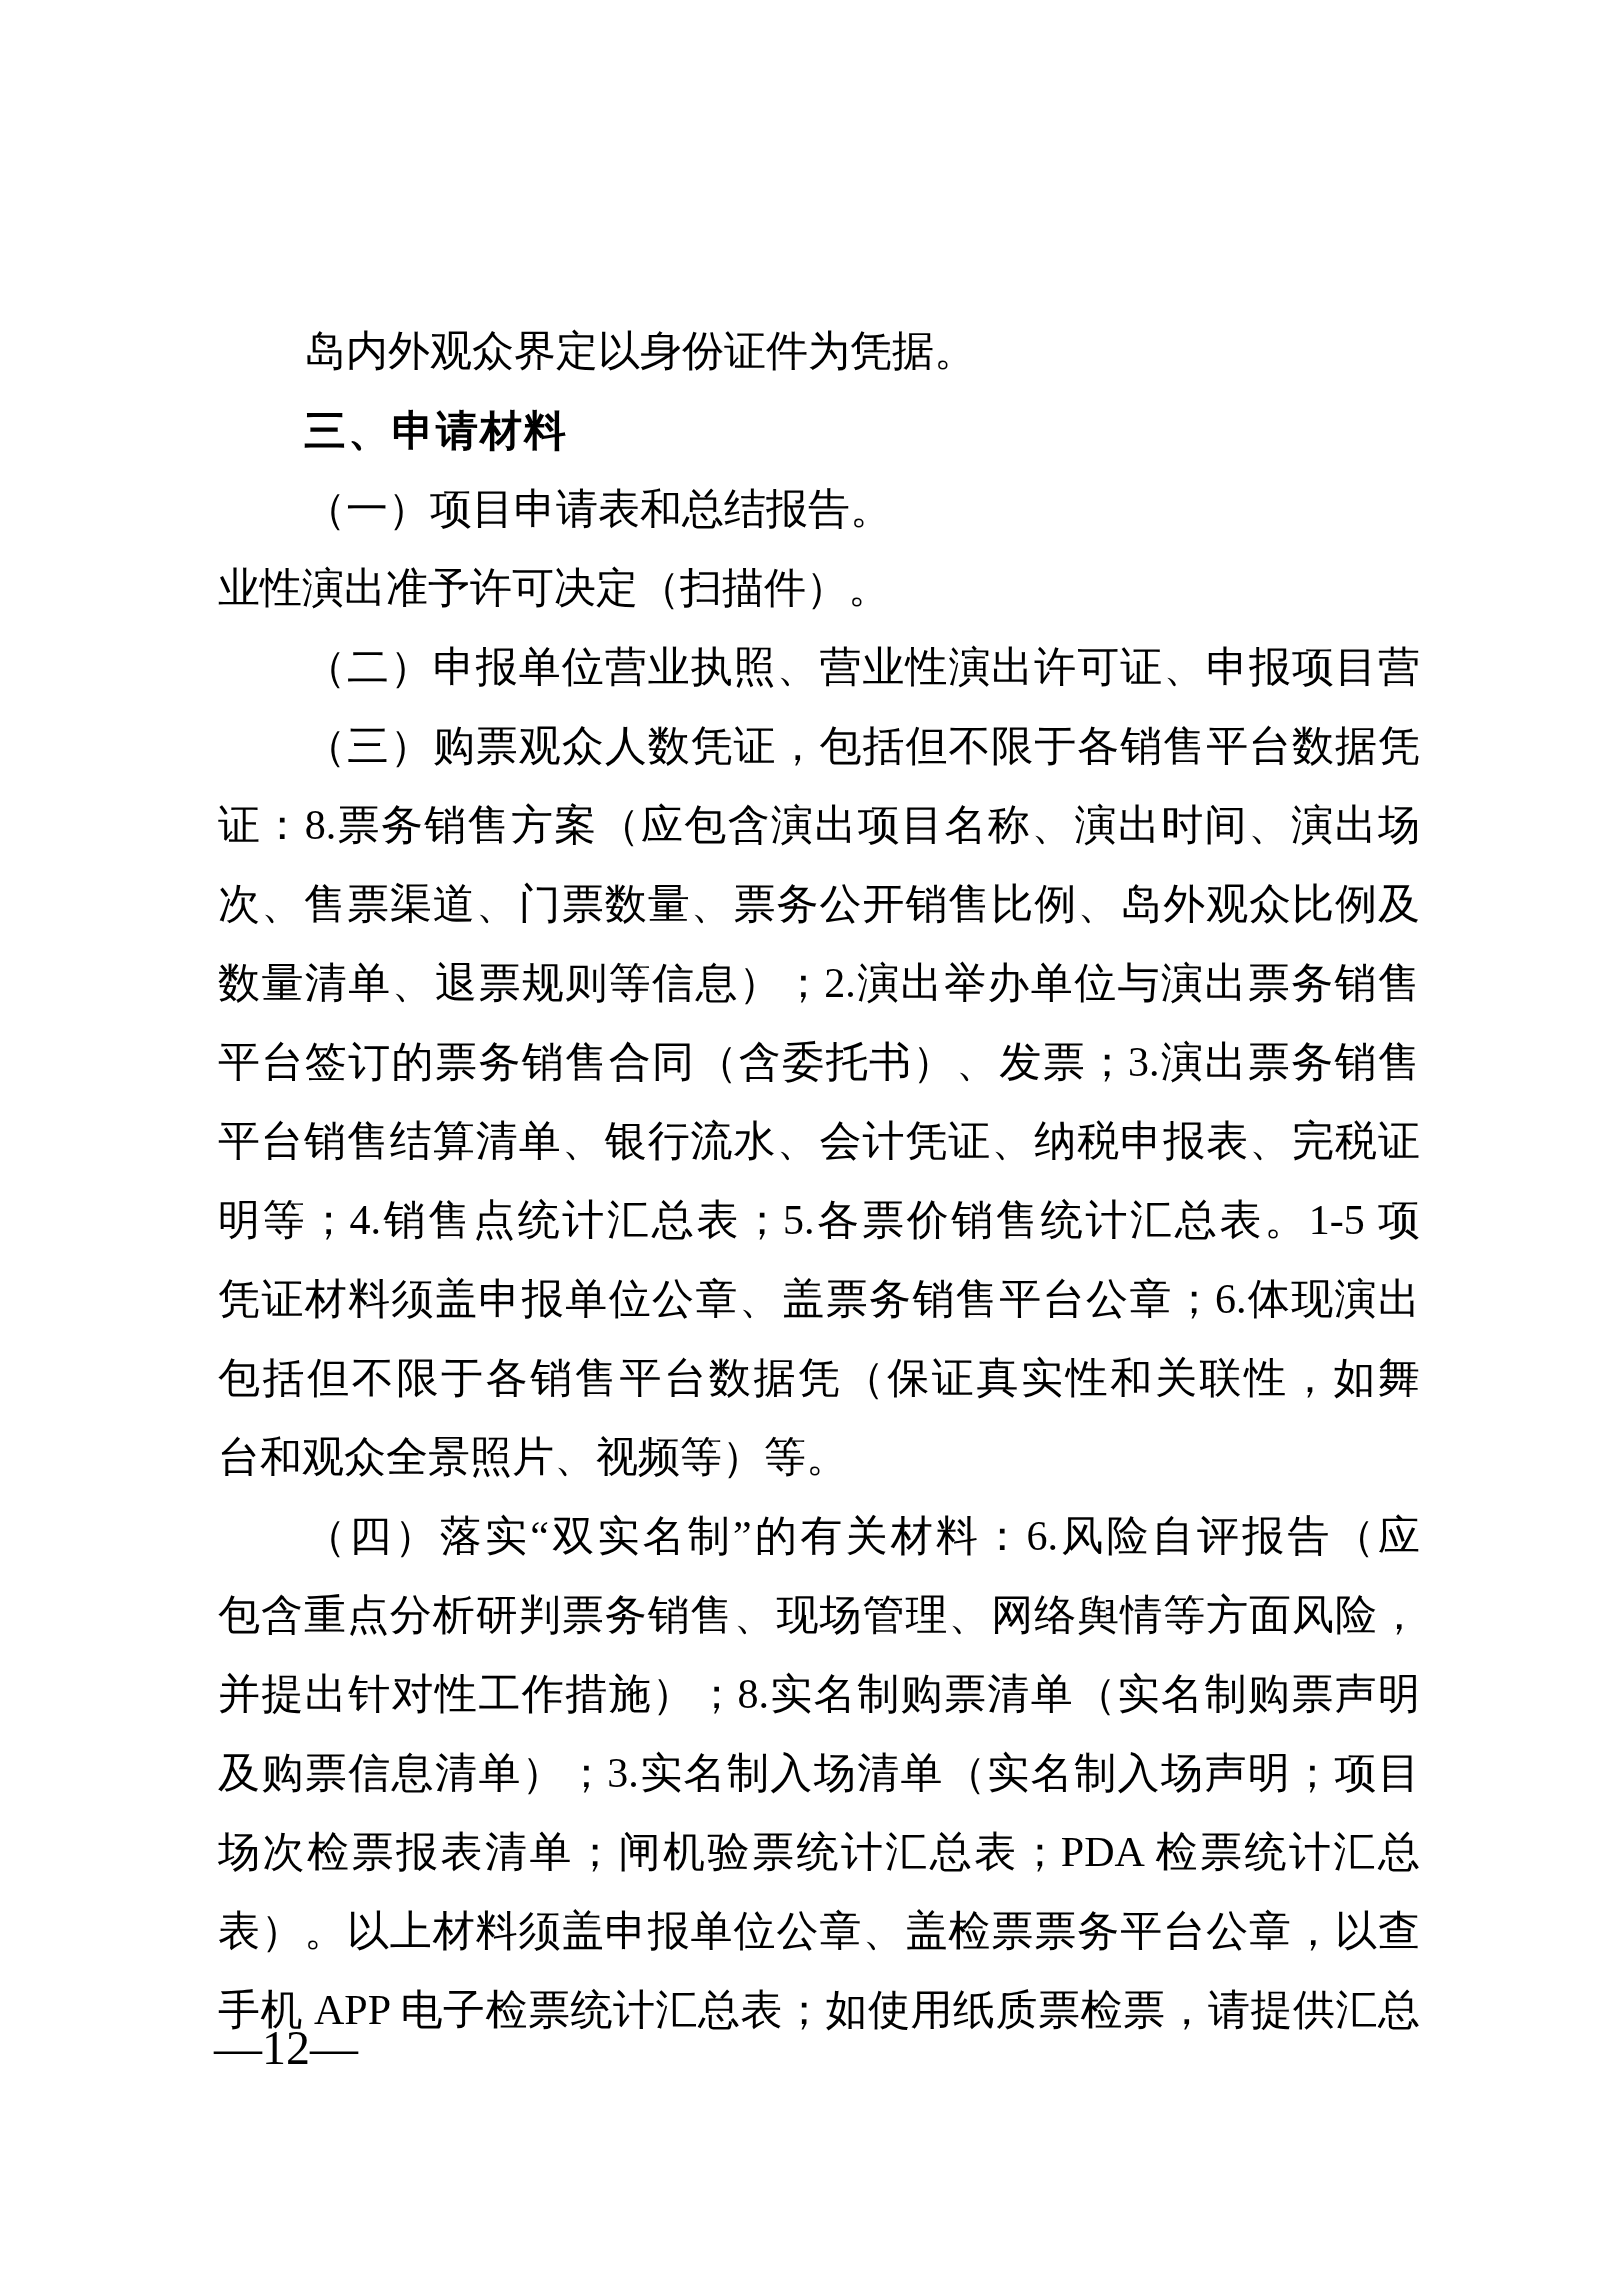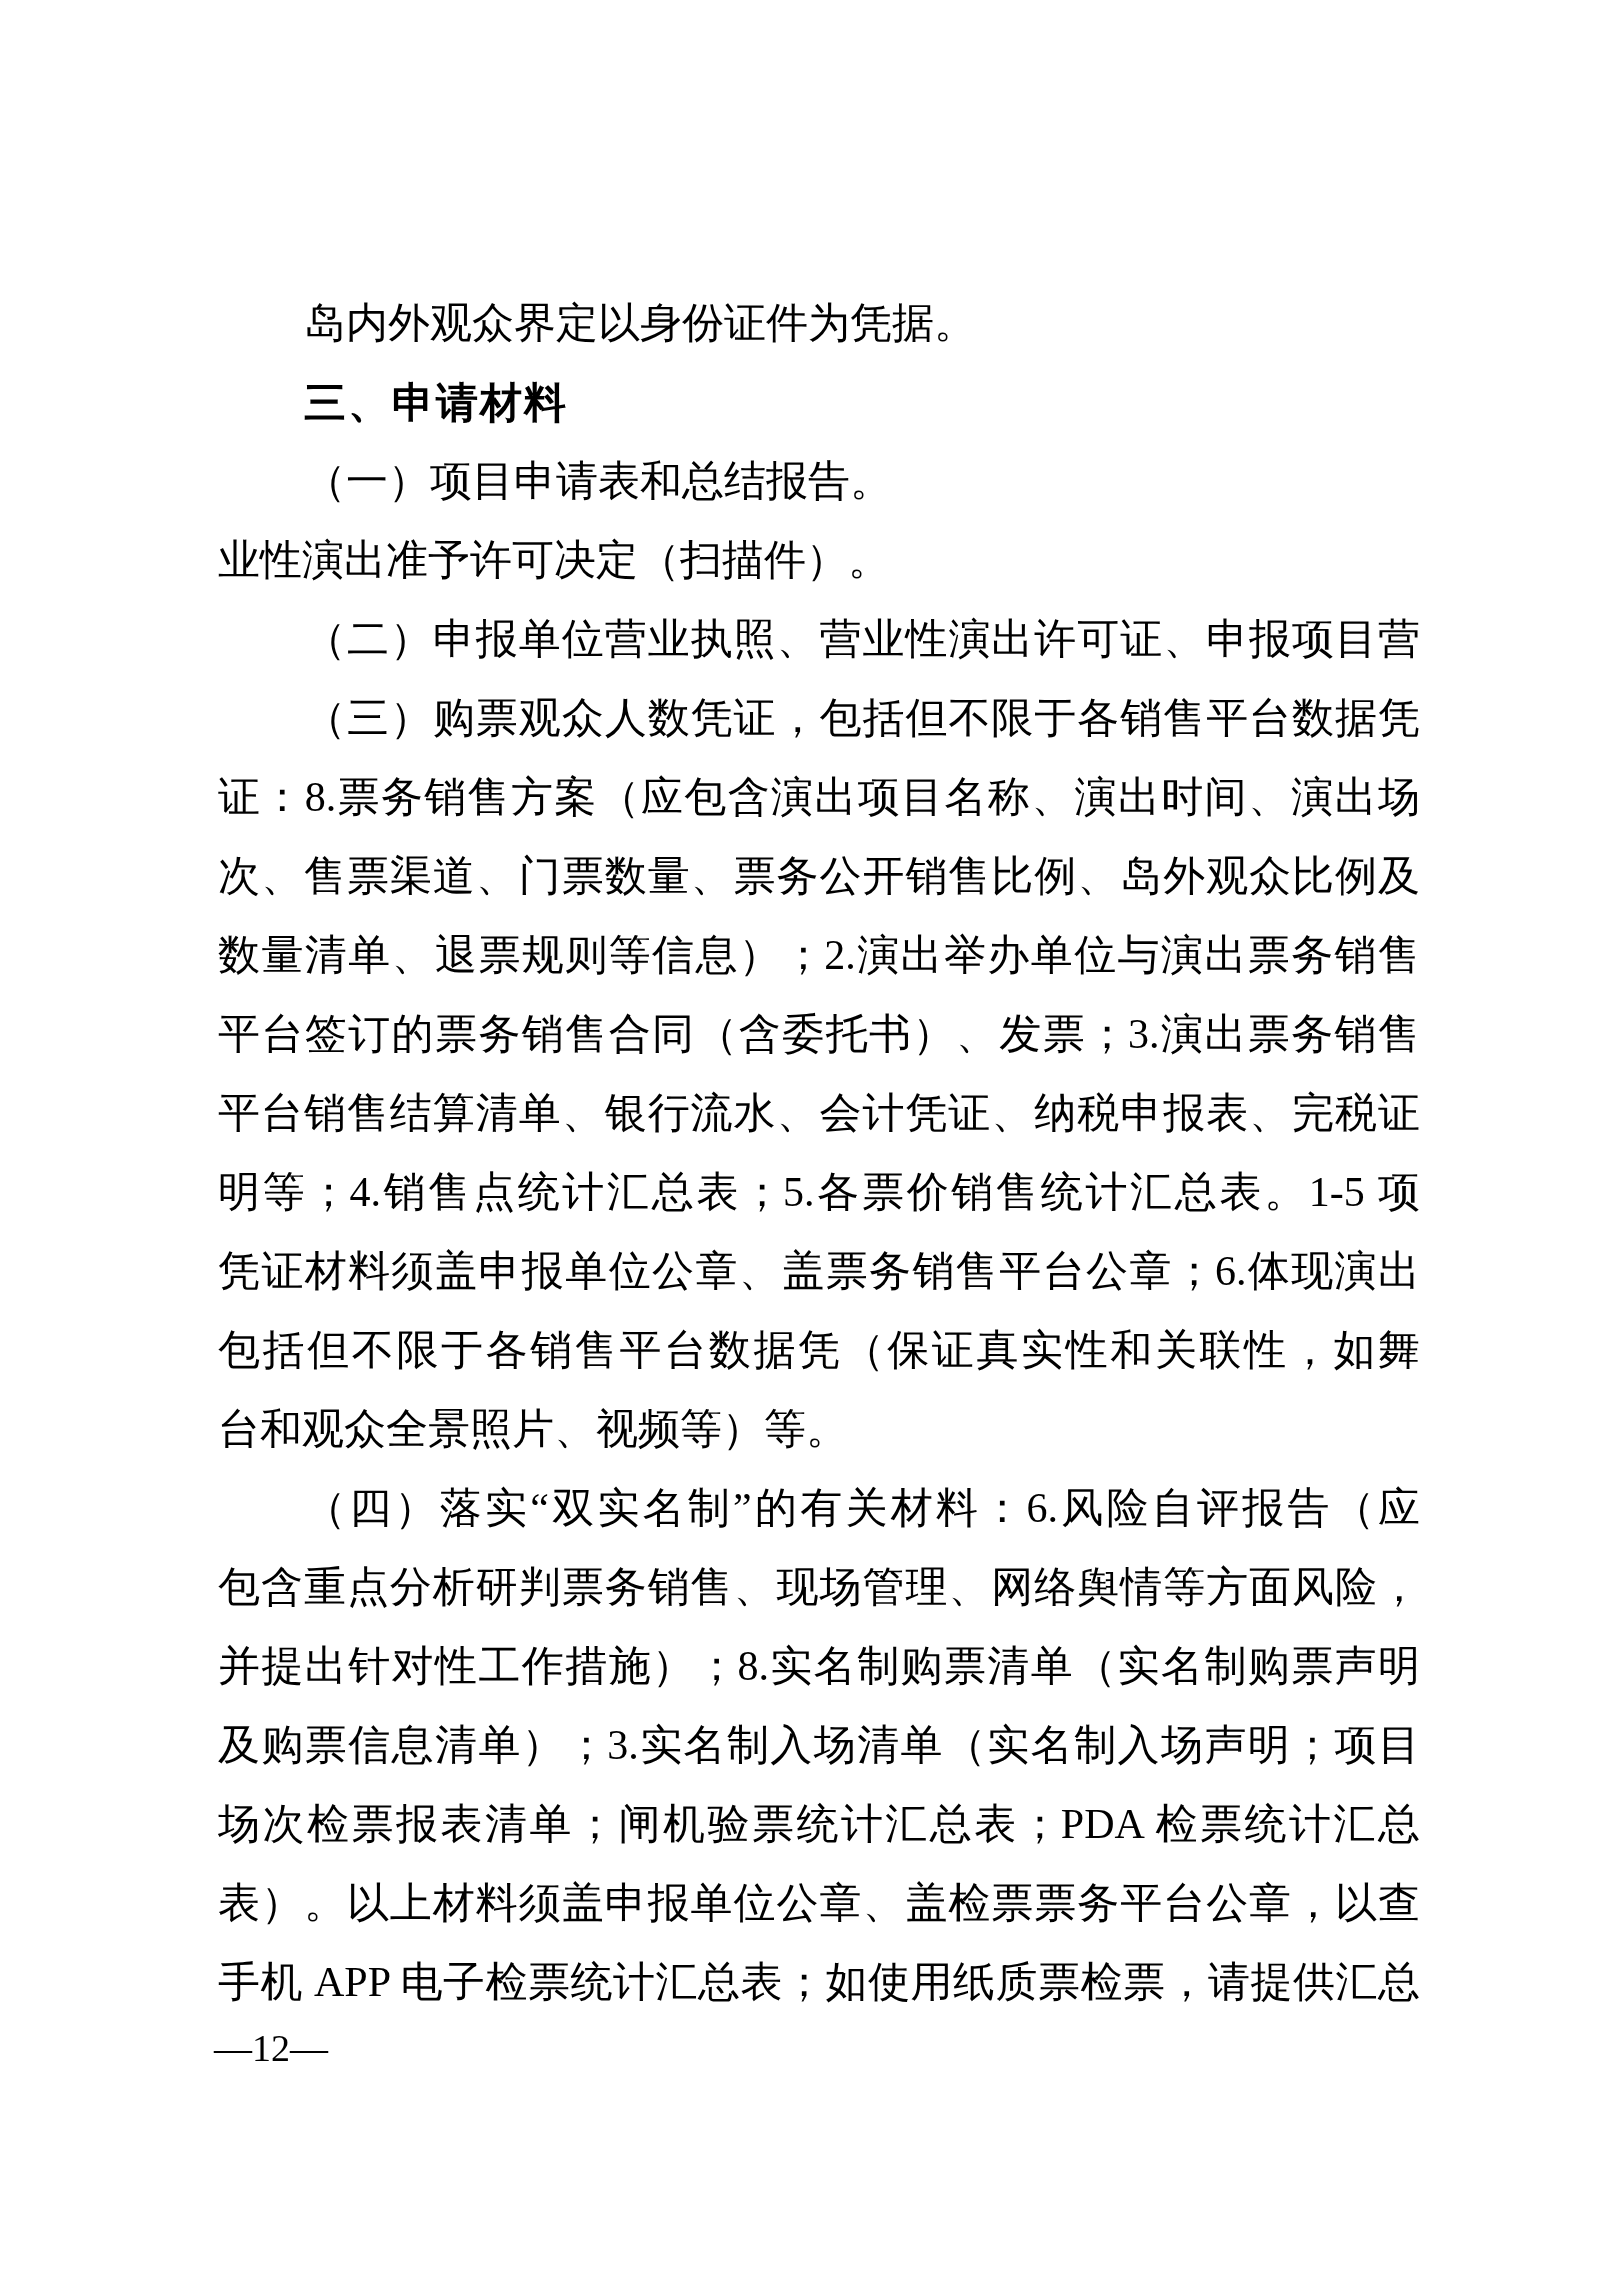--- a/index.html
+++ b/index.html
@@ -6,21 +6,21 @@
   body {
     width: 1621px;
     height: 2293px;
     background: #ffffff;
     position: relative;
     overflow: hidden;
   }
   .doc {
     position: absolute;
     left: 218px;
-    top: 284px;
+    top: 312px;
     width: 1202px;
     font-family: "Liberation Serif", "DejaVu Serif", serif;
     font-size: 42px;
     line-height: 79px;
     color: #000000;
   }
   .line { height: 79px; overflow: hidden; }
   
   .j {
     text-align: justify;
@@ -33,21 +33,21 @@
   .heading {
     font-family: Liberation Sans, sans-serif;
     font-weight: 700;
     letter-spacing: 2px;
   }
   .footer {
     position: absolute;
     left: 214px;
     top: 2009px;
     font-family: "Liberation Serif", "DejaVu Serif", serif;
-    font-size: 38px;
+    font-size: 48px;
     line-height: 78px;
     color: #000000;
   }
 </style>
 </head>
 <body>
 
 <div class="doc">
   <div class="line indent">岛内外观众界定以身份证件为凭据。</div>
   <div class="line indent heading">三、申请材料</div>

